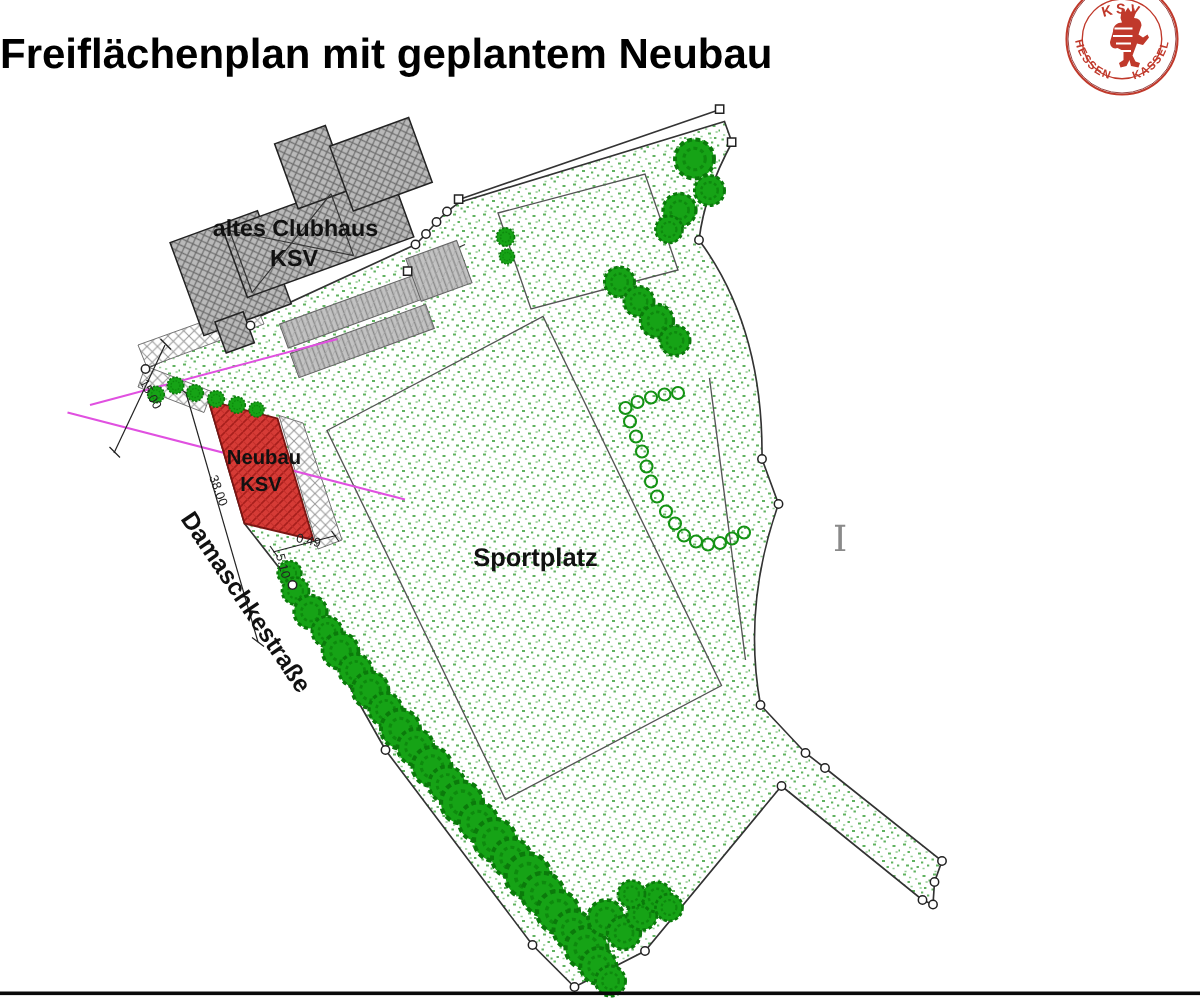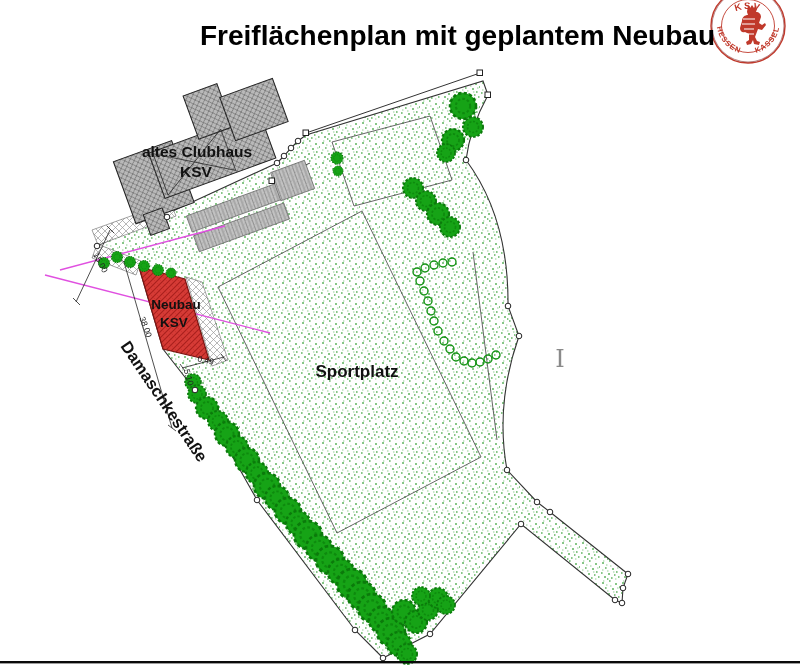--- a/index.html
+++ b/index.html
@@ -1,18 +1,18 @@
 <!DOCTYPE html>
 <html><head>
 <meta charset="utf-8">
 <style>
   html,body{margin:0;padding:0;background:#ffffff;}
   .page{position:relative;width:800px;height:668px;background:#ffffff;overflow:hidden;
         font-family:"Liberation Sans", sans-serif;}
-  .title{position:absolute;top:20px;left:0;width:715px;text-align:right;
+  .title{position:absolute;top:20px;left:0;width:715px;text-align:left;
          font-size:28px;font-weight:bold;color:#000;letter-spacing:0px;}
   svg text{font-family:"Liberation Sans", sans-serif;}
   .plan-label{font-weight:bold;fill:#111;}
   .dim-text{font-size:8.5px;fill:#222;}
   .cursor-i{font-family:"DejaVu Serif", serif;font-size:24px;fill:#8a8a8a;}
   .logo-text{font-weight:bold;fill:#c0392b;}
 </style>
 </head>
 <body>
 

